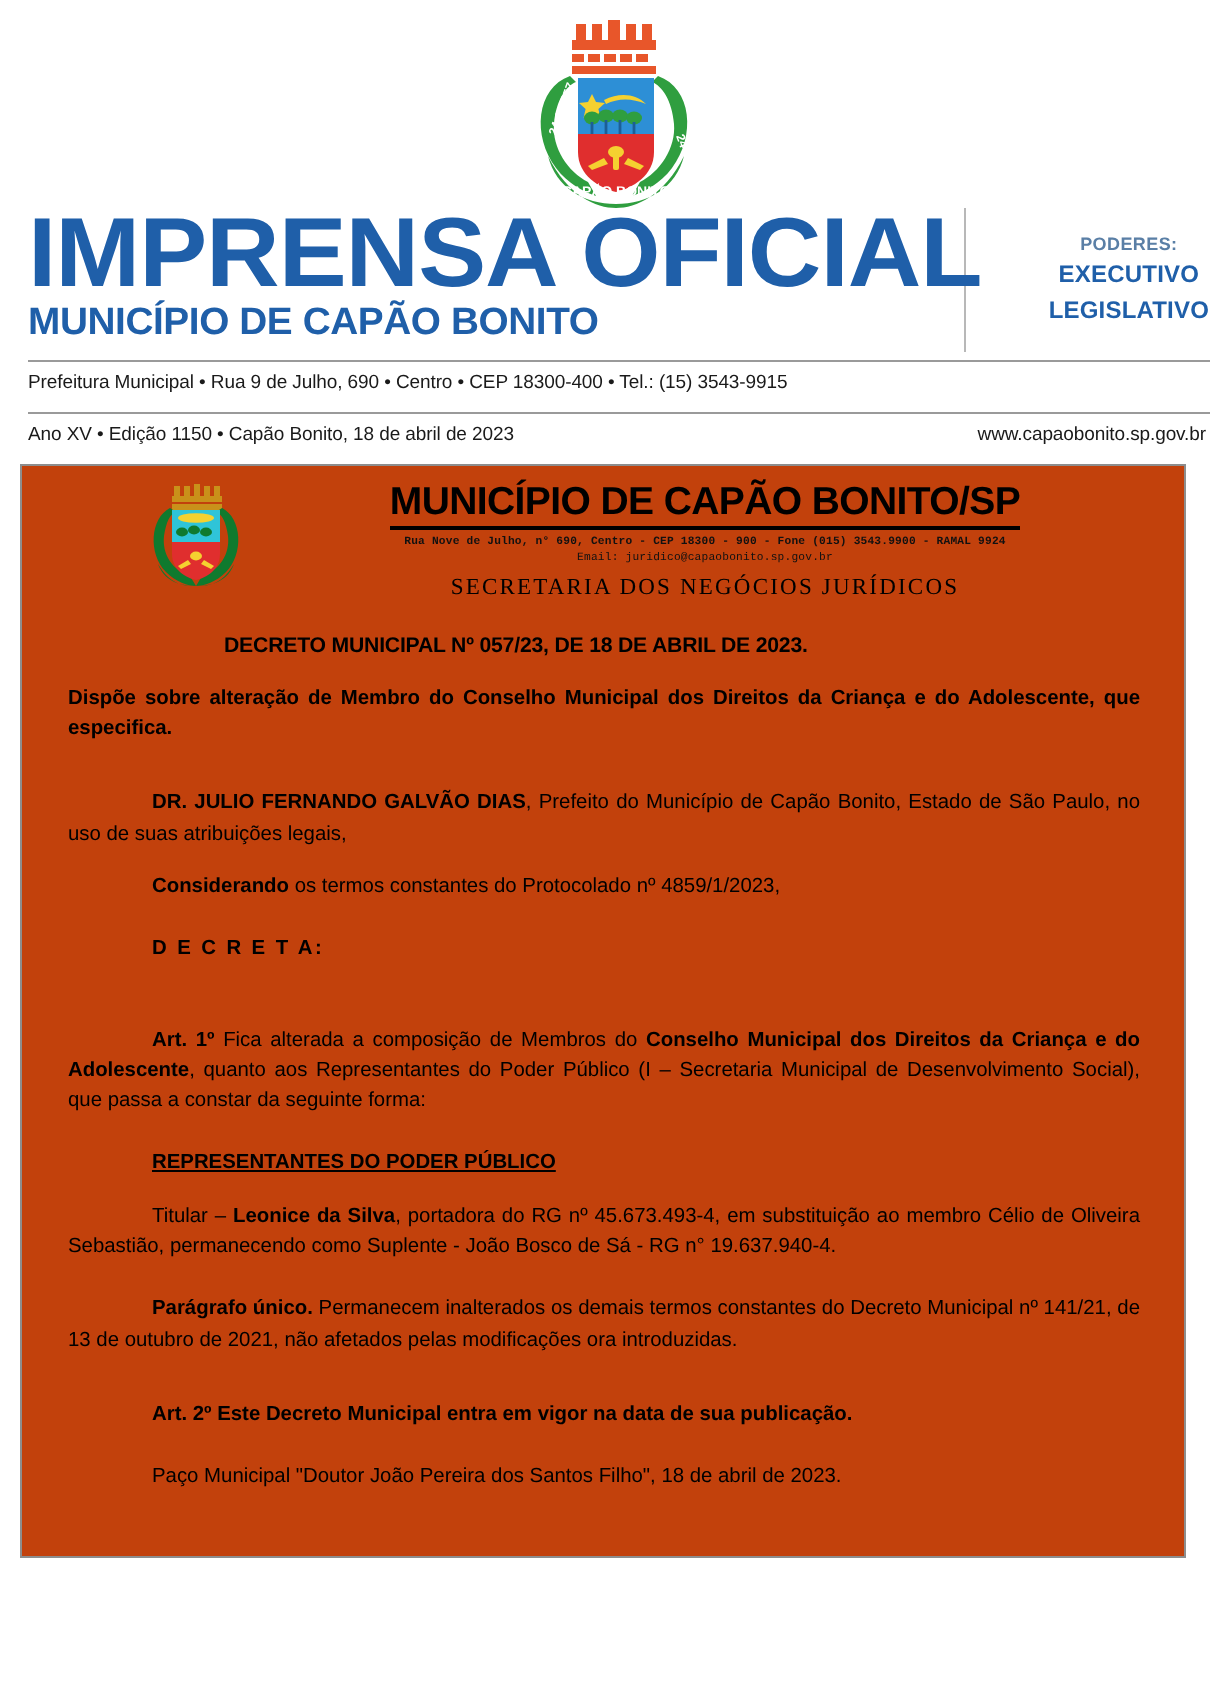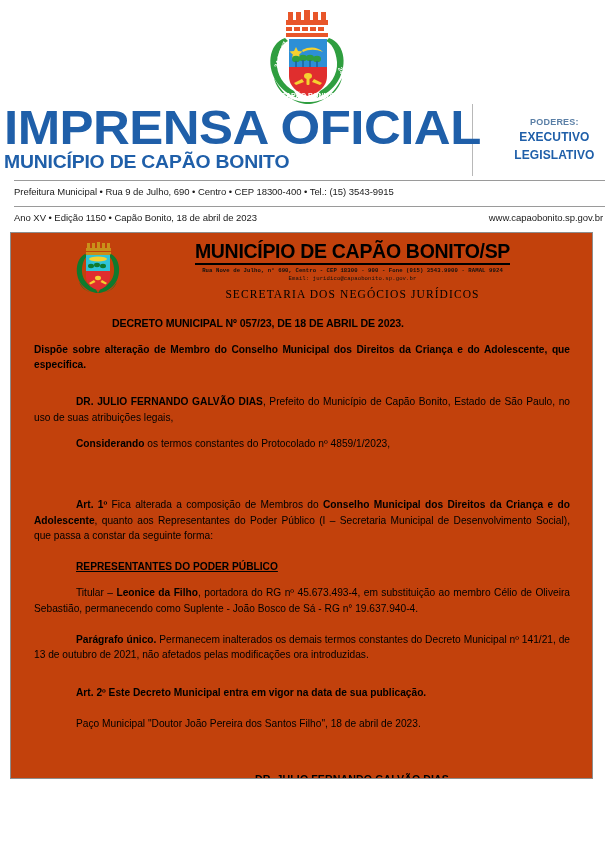--- a/index.html
+++ b/index.html
@@ -23,21 +23,21 @@
     display: flex;
     justify-content: center;
     align-items: flex-start;
     padding-top: 6px;
     height: 104px;
     box-sizing: border-box;
   }
   .masthead-main {
     display: flex;
     align-items: stretch;
-    padding: 0 10px 0 4px;
+    padding: 0 10px 0 14px;
     height: 72px;
   }
   .masthead-titles {
     flex: 1 1 auto;
     display: flex;
     flex-direction: column;
     justify-content: flex-start;
   }
   .imprensa {
     font-family: "Liberation Sans Narrow", "Liberation Sans", sans-serif;
@@ -359,36 +359,37 @@
     </p>
 
     <div class="gap-sm"></div>
 
     <p class="just indent">
       <span class="b">Considerando</span><span> os termos constantes do Protocolado nº  4859/1/2023,</span>
     </p>
 
     <div class="gap-md"></div>
 
+    <p class="decreta">D E C R E T A:</p>
 
     <div class="gap-xl"></div>
 
     <p class="just indent">
       <span class="b">Art. 1º</span><span> Fica alterada a composição de Membros do </span><span class="b">Conselho Municipal dos Direitos da Criança e do Adolescente</span><span>, quanto aos Representantes do Poder Público (I – Secretaria Municipal de Desenvolvimento Social), que passa a constar da seguinte forma:</span>
     </p>
 
     <div class="gap-md"></div>
 
     <p class="subhead u">REPRESENTANTES DO PODER PÚBLICO</p>
 
     <div class="gap-sm"></div>
 
 
     <p class="just indent">
-      <span>Titular – </span><span class="b">Leonice da Filho</span><span>, portadora do RG nº 45.673.493-4, em substituição ao membro Célio de Oliveira Sebastião, permanecendo como Suplente - João Bosco de Sá - RG n° 19.637.940-4.</span>
+      <span>Titular – </span><span class="b">Leonice da Silva</span><span>, portadora do RG nº 45.673.493-4, em substituição ao membro Célio de Oliveira Sebastião, permanecendo como Suplente - João Bosco de Sá - RG n° 19.637.940-4.</span>
     </p>
 
     <div class="gap-md"></div>
 
     <p class="just indent">
       <span class="b">Parágrafo único.</span><span> Permanecem inalterados os demais termos constantes do Decreto Municipal nº 141/21, de 13 de outubro de 2021, não afetados pelas modificações ora introduzidas.</span>
     </p>
 
     <div class="gap-lg"></div>
 

